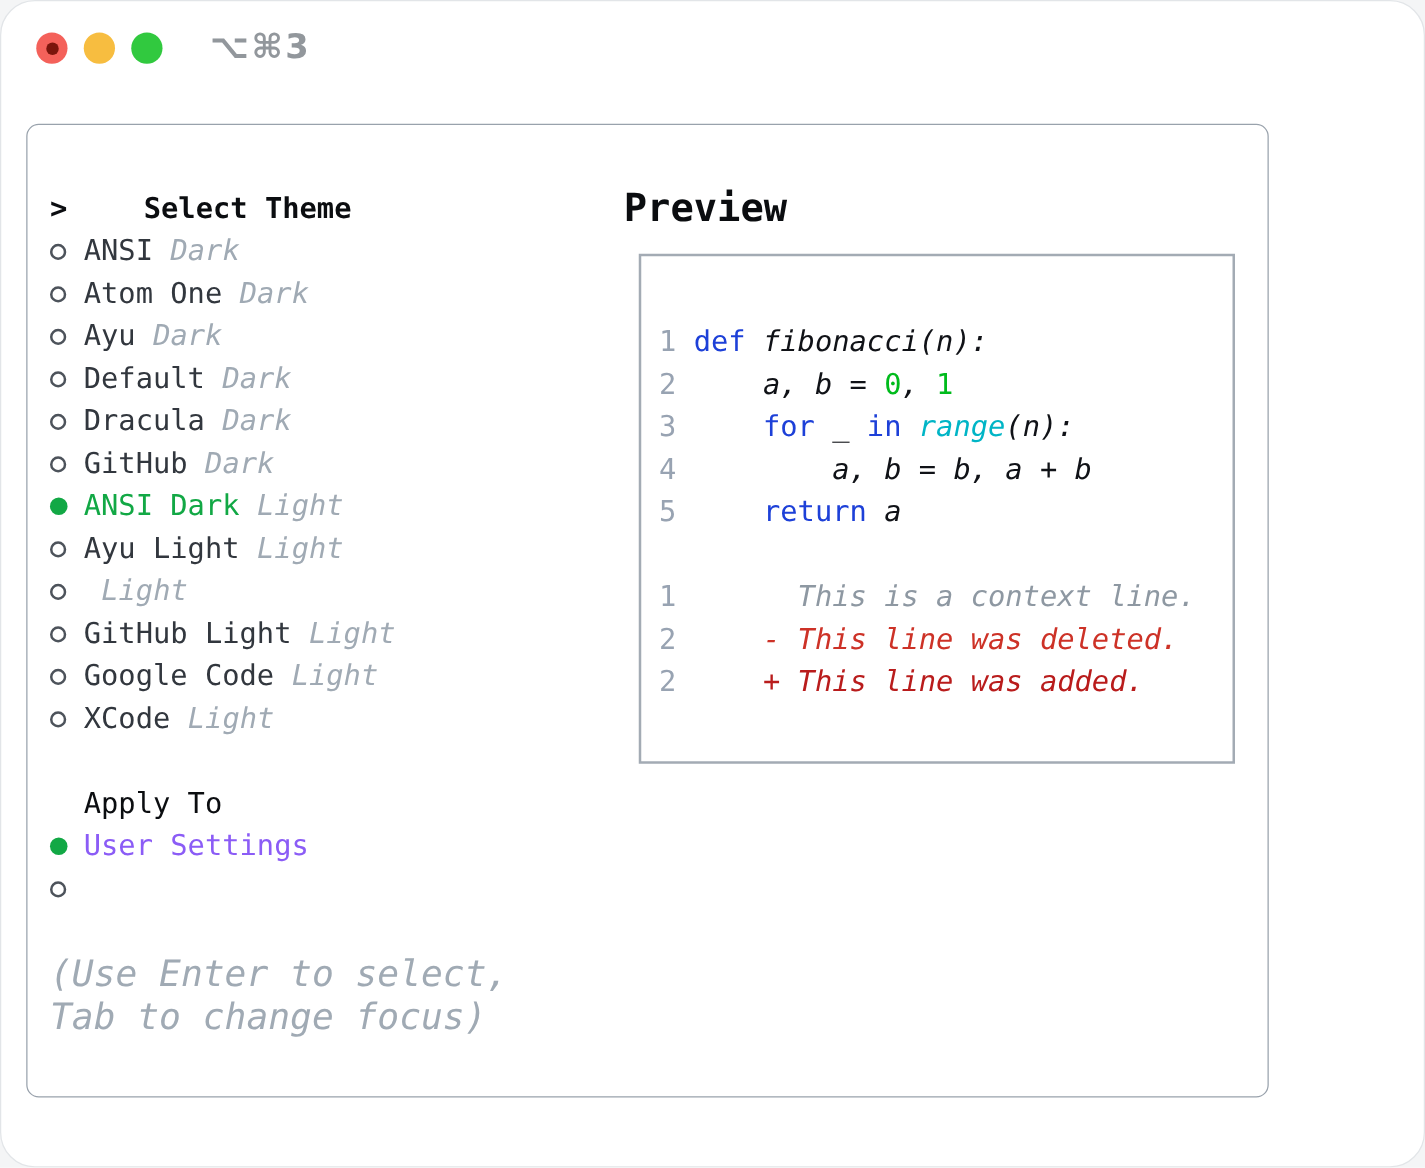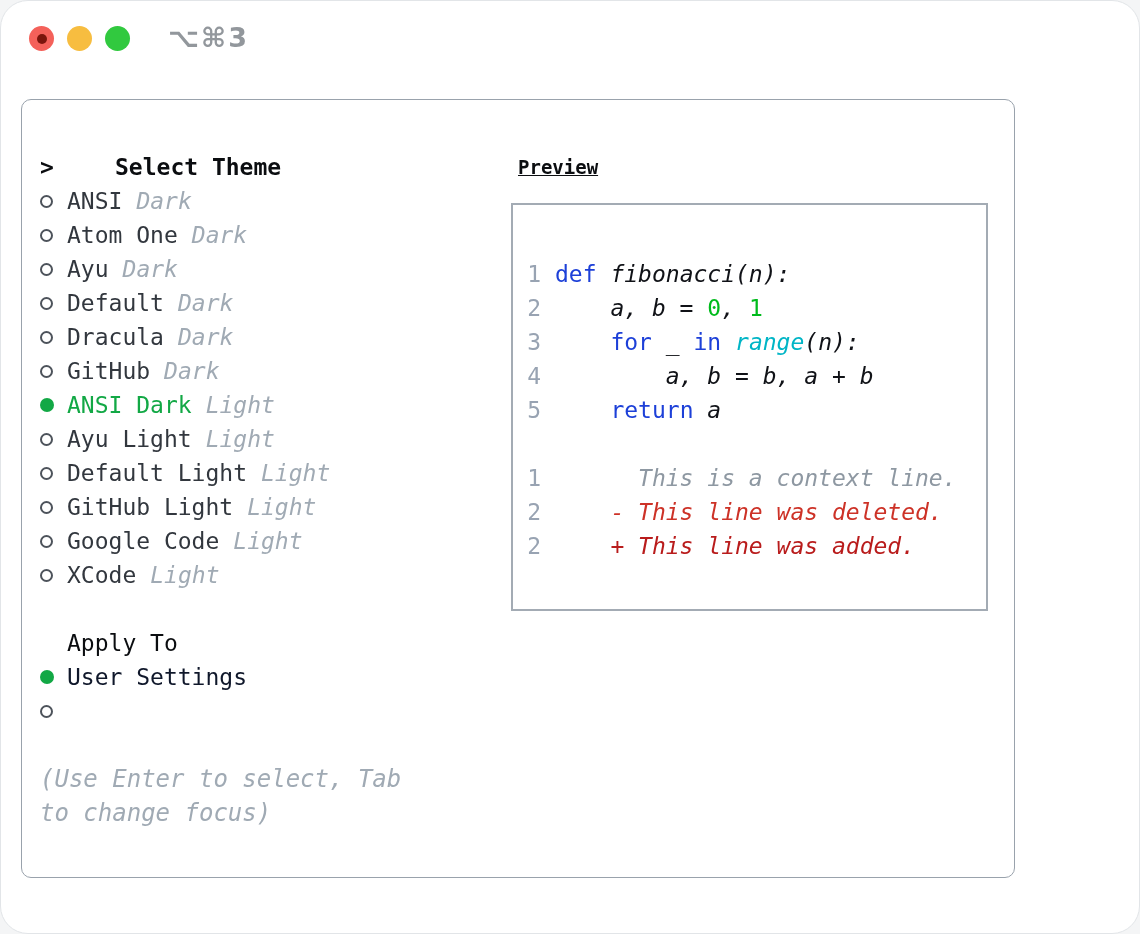--- a/index.html
+++ b/index.html
@@ -42,31 +42,31 @@
   .row .prefix { width:27px; flex:0 0 27px; display:flex; align-items:center; }
   .prompt { font-weight:bold; color:#0b0d10; }
   .circle { width:13px; height:13px; border:2px solid #4d535b; border-radius:50%; }
   .circle.sel { width:14px; height:14px; border:none; background:#12a845; }
   .hdr { font-weight:bold; color:#0b0d10;margin-left:48px; }
   .hdr2 { color:#0b0d10; }
   .name { color:#32373e; }
   .name.sel { color:#12a845; }
   .variant { color:#a0aab4; font-style:italic; margin-left:14px; }
   .opt-label { color:#383e45; }
-  .opt-label.sel { color:#0f172a; }
+  .opt-label.sel { color:#8b5cf6; }
   .spacer { height:34px; }
   .hint {
     margin-top:0; width:400px; color:#a0aab4; font-style:italic;
-    font-size:24px; line-height:34px; white-space:normal;
+    font-size:29px; line-height:34px; white-space:normal;
   }
 
   
   .preview-title {
-    position:absolute; left:496px; top:50px; height:34px; line-height:34px;
-    font-size:19px; font-weight:bold; color:#0b0d10;text-decoration:underline;
+    position:absolute; left:477px; top:50px; height:34px; line-height:34px;
+    font-size:31px; font-weight:bold; color:#0b0d10;
   }
   .preview-box {
     position:absolute; left:489px; top:103px; width:477px; height:408px;
     border:2px solid #a3abb4; background:#fff;
     padding:52px 0 0 14px; overflow:hidden;
   }
   .pline { display:flex; height:34px; line-height:34px; font-size:23px; white-space:pre; }
   .ln { width:14px; flex:0 0 14px; margin-right:14px; text-align:right; color:#98a3b2; }
   .kw  { color:#1d40d8; }
   .bi  { color:#00b5c6; font-style:italic; }
@@ -100,21 +100,21 @@
 
       <div id="theme-list">
           <div class="row"><span class="prefix"><span class="circle"></span></span><span class="name">ANSI</span><span class="variant">Dark</span></div>
           <div class="row"><span class="prefix"><span class="circle"></span></span><span class="name">Atom One</span><span class="variant">Dark</span></div>
           <div class="row"><span class="prefix"><span class="circle"></span></span><span class="name">Ayu</span><span class="variant">Dark</span></div>
           <div class="row"><span class="prefix"><span class="circle"></span></span><span class="name">Default</span><span class="variant">Dark</span></div>
           <div class="row"><span class="prefix"><span class="circle"></span></span><span class="name">Dracula</span><span class="variant">Dark</span></div>
           <div class="row"><span class="prefix"><span class="circle"></span></span><span class="name">GitHub</span><span class="variant">Dark</span></div>
           <div class="row"><span class="prefix"><span class="circle sel"></span></span><span class="name sel">ANSI Dark</span><span class="variant">Light</span></div>
           <div class="row"><span class="prefix"><span class="circle"></span></span><span class="name">Ayu Light</span><span class="variant">Light</span></div>
-          <div class="row"><span class="prefix"><span class="circle"></span></span><span class="name">Default Light</span><span class="variant">Light</span></div>
+          <div class="row"><span class="prefix"><span class="circle"></span></span><span class="variant">Light</span></div>
           <div class="row"><span class="prefix"><span class="circle"></span></span><span class="name">GitHub Light</span><span class="variant">Light</span></div>
           <div class="row"><span class="prefix"><span class="circle"></span></span><span class="name">Google Code</span><span class="variant">Light</span></div>
           <div class="row"><span class="prefix"><span class="circle"></span></span><span class="name">XCode</span><span class="variant">Light</span></div>
         </div>
 
       <div class="spacer"></div>
 
       <div class="row">
         <span class="prefix"></span>
         <span class="hdr2">Apply To</span>

